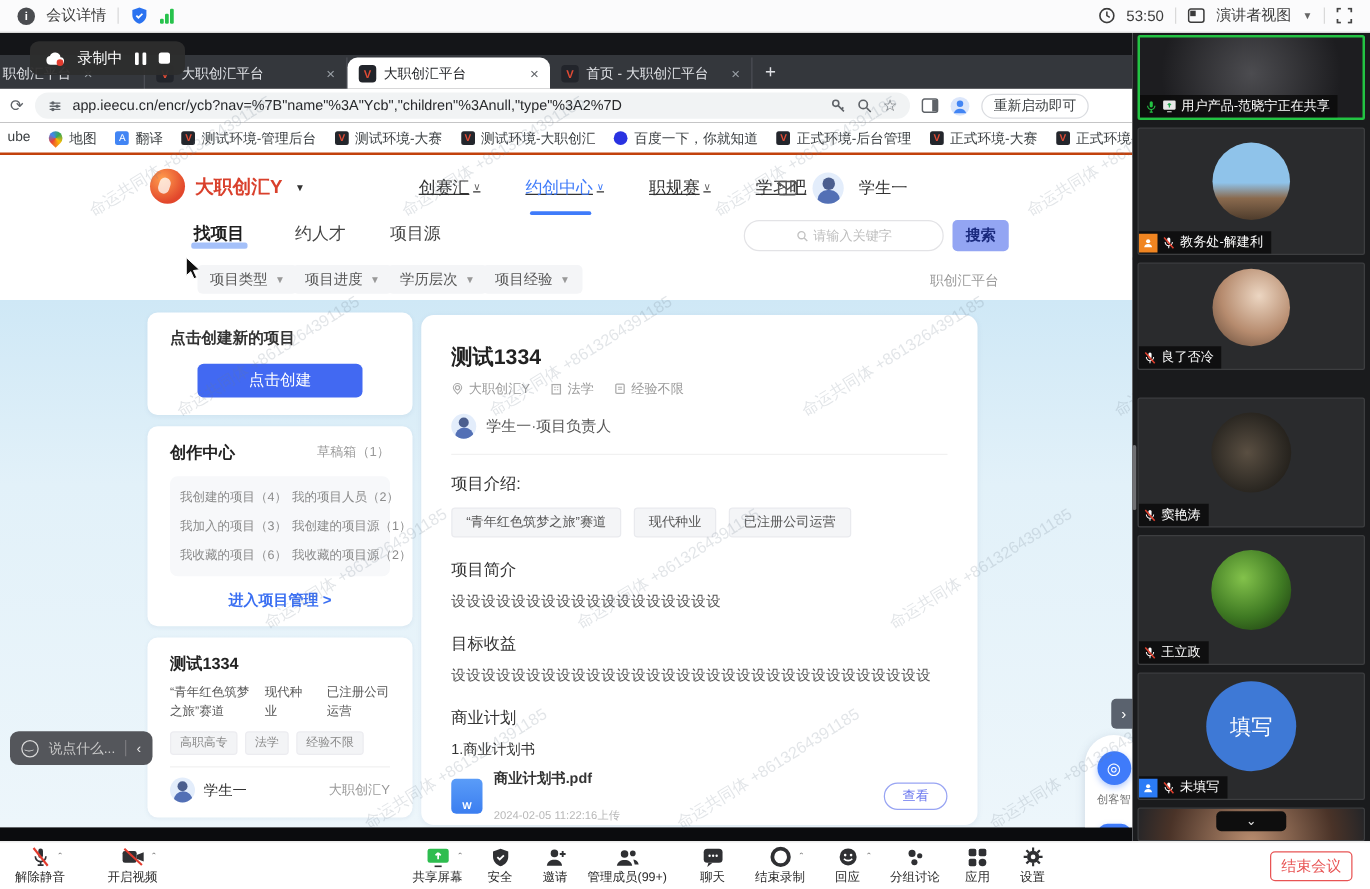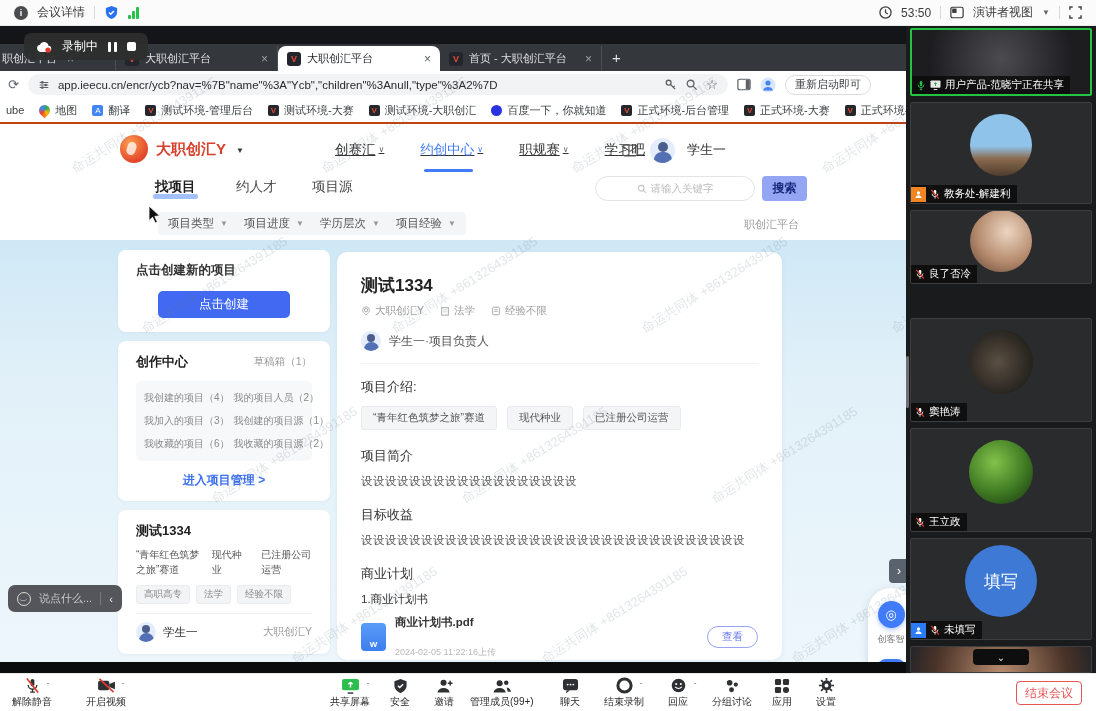--- a/index.html
+++ b/index.html
@@ -545,21 +545,21 @@
         </svg>
       <svg width="11" height="10" viewBox="0 0 12 11">
           <rect x="0.5" y="0.5" width="11" height="8" rx="1" fill="#e8e8e8"></rect>
           <path d="M6 6.5V3M6 3L4.6 4.4M6 3l1.4 1.4" stroke="#23a94c" stroke-width="1.1" fill="none"></path>
           <path d="M4 10.5h4" stroke="#e8e8e8" stroke-width="1.1"></path>
         </svg>
       <span>用户产品-范晓宁正在共享</span>
     </div>
   </div>
 
-  <div class="vtile" style="top:184px; height:74px;">
+  <div class="vtile" style="top:184px; height:86px;">
     <span class="vava" style="width:62px; height:62px; background:radial-gradient(circle at 60% 35%, #ecd6c2, #b68b6e 55%, #5c4434 100%);"></span>
     <div class="vlabel">
       <svg width="10" height="11" viewBox="0 0 12 12">
           <rect x="4.5" y="0.5" width="3" height="6" rx="1.5" fill="#fff"></rect>
           <path d="M2.5 5a3.5 3.5 0 0 0 7 0" stroke="#fff" stroke-width="1" fill="none"></path>
           <path d="M6 8.5v2.5" stroke="#fff" stroke-width="1"></path>
           <path d="M1.5 0.5l9 10.5" stroke="#e0402e" stroke-width="1.5"></path>
         </svg>
       <span>良了否冷</span>
     </div>

